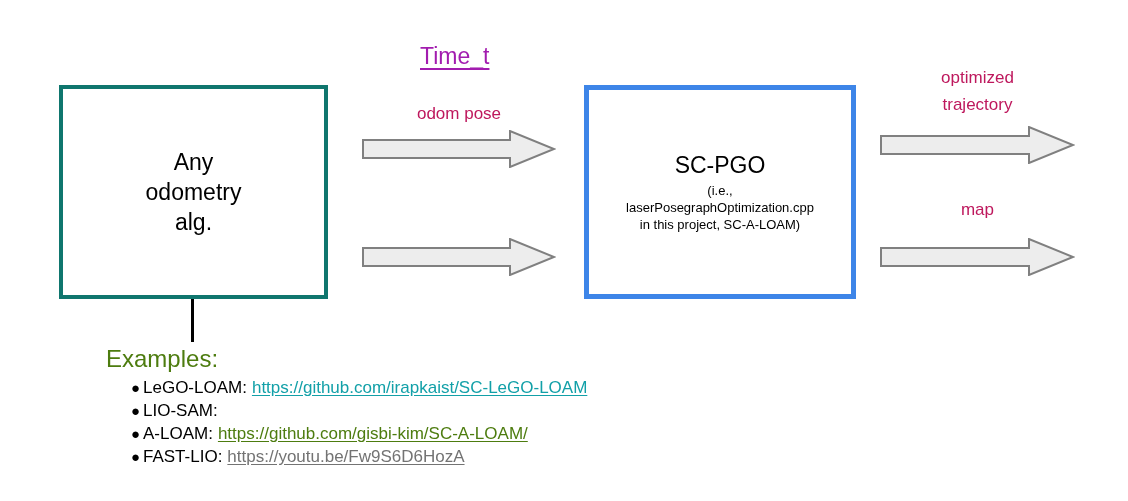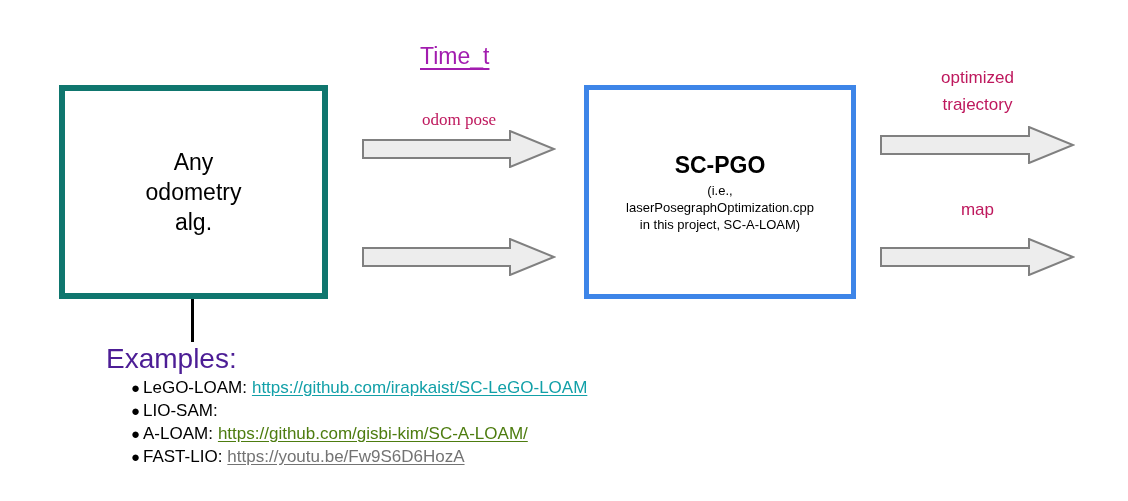--- a/index.html
+++ b/index.html
@@ -38,37 +38,37 @@
     flex-direction: column;
     align-items: center;
     justify-content: center;
     text-align: center;
   }
   #odometry-box {
     left: 59px;
     top: 85px;
     width: 269px;
     height: 214px;
-    border: 6px solid #0f766e;
+    border: 4px solid #0f766e;
   }
   #odometry-box .box-label {
     font-size: 23px;
     line-height: 30px;
     white-space: pre-line;
   }
   #scpgo-box {
     left: 584px;
     top: 85px;
     width: 272px;
     height: 214px;
     border: 5px solid #3d85e8;
   }
   #scpgo-box .box-title {
     font-size: 23px;
-    font-weight: bold;
+    font-weight: normal;
     line-height: 28px;
     margin-bottom: 3px;
   }
   #scpgo-box .box-sub {
     font-size: 13px;
     line-height: 17px;
     white-space: pre-line;
   }
 
   
@@ -100,21 +100,21 @@
     width: 100%;
   }
   .block-arrow svg {
     display: block;
     width: 100%;
     height: 100%;
   }
 
   
   #arrow-odom-pose   { left: 362px; top: 98px;  width: 194px; height: 70px; }
-  #arrow-odom-pose   .arrow-label { top: 8px; font-family: Liberation Serif, serif; }
+  #arrow-odom-pose   .arrow-label { top: 2px; }
   #arrow-odom-pose   .block-arrow { top: 32px; height: 38px; }
 
   #arrow-keyframe    { left: 362px; top: 190px; width: 194px; height: 88px; }
   #arrow-keyframe    .arrow-label { top: 0; }
   #arrow-keyframe    .block-arrow { top: 48px; height: 38px; }
 
   
   #arrow-trajectory  { left: 880px; top: 64px;  width: 195px; height: 105px; }
   #arrow-trajectory  .arrow-label { top: 0; }
   #arrow-trajectory  .block-arrow { top: 62px; height: 38px; }
@@ -124,23 +124,23 @@
   #arrow-map         .block-arrow { top: 42px; height: 38px; }
 
   
   #examples-section {
     position: absolute;
     left: 106px;
     top: 344px;
     width: 700px;
   }
   #examples-heading {
-    font-size: 28px;
+    font-size: 24px;
     line-height: 30px;
-    color: #4c1d95;
+    color: #4d7c0f;
   }
   #examples-list {
     list-style: none;
     margin: 2px 0 0 0;
     padding: 0;
   }
   #examples-list li {
     display: flex;
     align-items: baseline;
     font-size: 17px;

